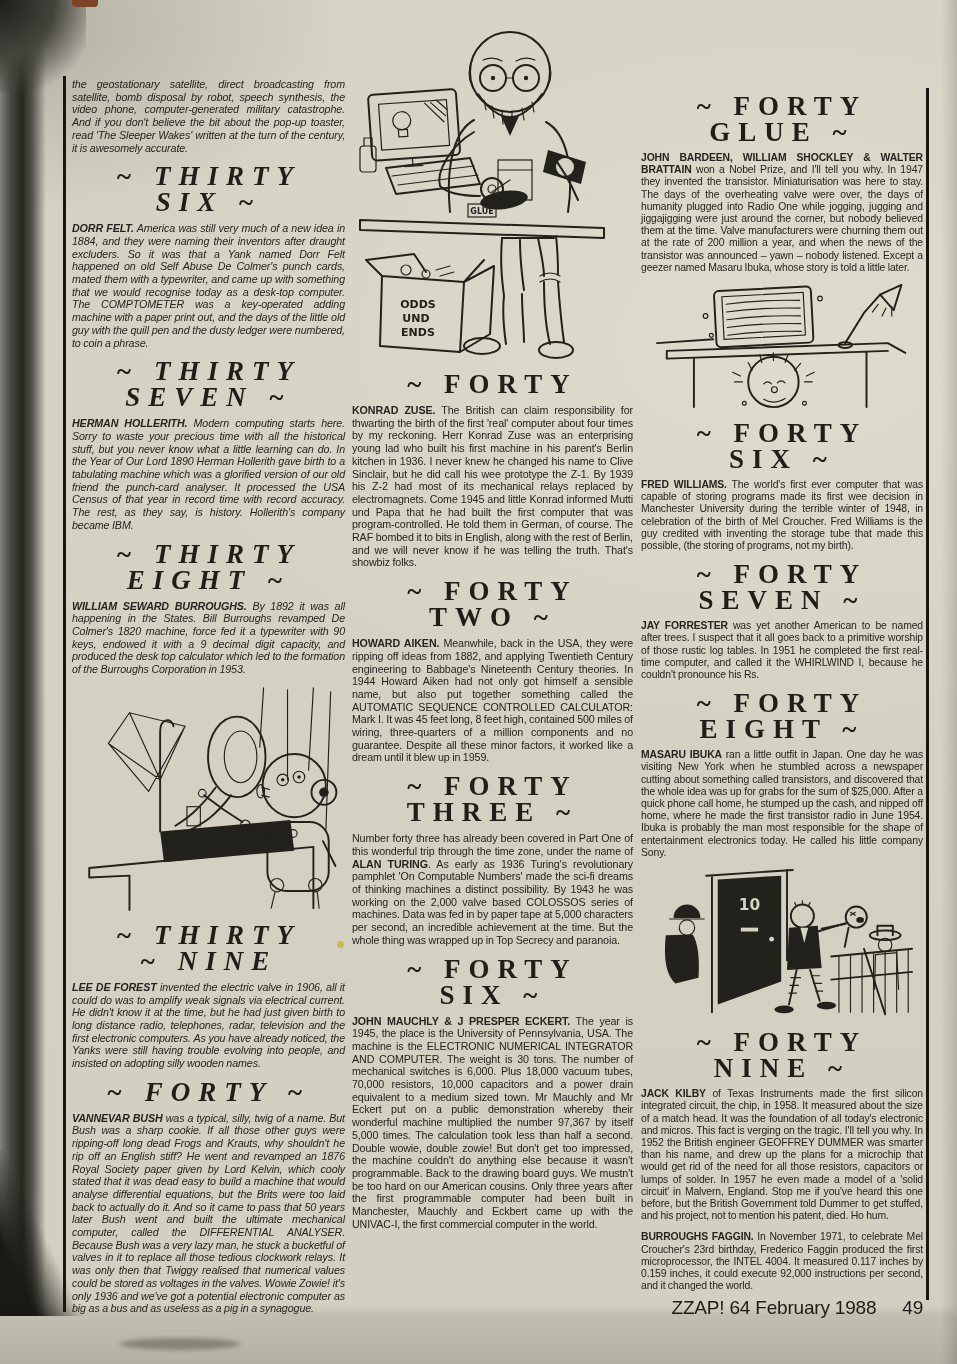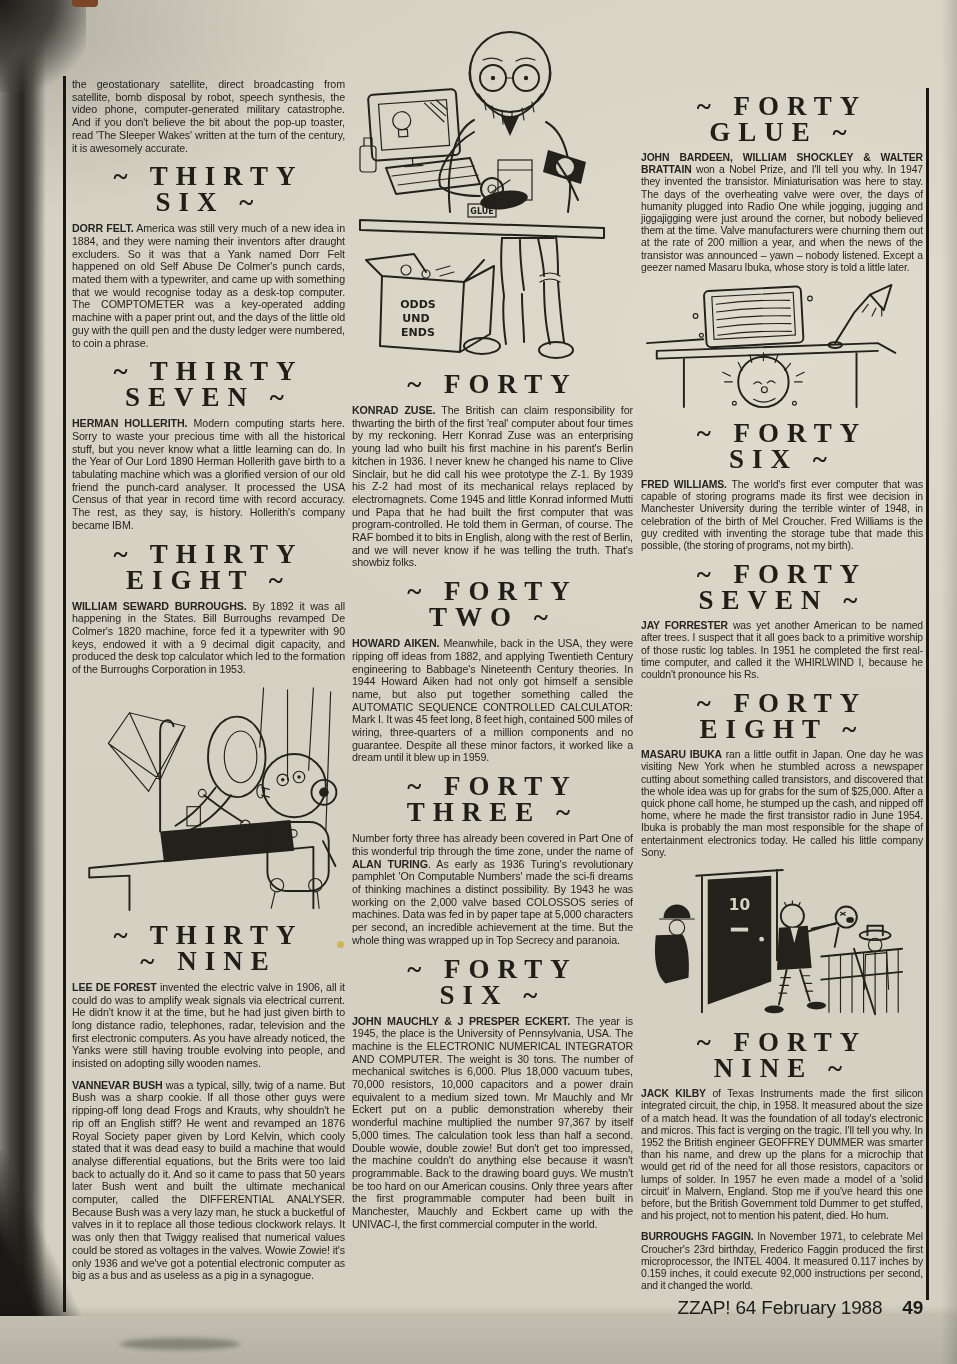--- a/index.html
+++ b/index.html
@@ -20,38 +20,38 @@
   .band-bottom{position:absolute;left:0;top:1316px;width:957px;height:48px;
     background:linear-gradient(#c2bfb1 0%,#b4b1a4 100%);box-shadow:0 -4px 8px rgba(0,0,0,.12);}
   .smudge{position:absolute;left:120px;top:1338px;width:120px;height:12px;border-radius:50%;
     background:rgba(40,38,32,.35);filter:blur(2px);}
   .shade-right{position:absolute;right:0;top:0;width:16px;height:1364px;background:linear-gradient(270deg,rgba(0,0,0,.14),rgba(0,0,0,0));}
   .speck{position:absolute;left:337px;top:941px;width:7px;height:7px;border-radius:50%;background:#c8b23a;opacity:.8;}
   .rule-left{position:absolute;left:63px;top:76px;width:3px;height:1236px;background:#181713;}
   .rule-right{position:absolute;left:926px;top:88px;width:3px;height:1212px;background:#181713;}
   
   .col{position:absolute;}
-  .c1{left:72px;top:78px;width:273px;}
+  .c1{left:72px;top:78px;width:273px;font-style:italic;}
   .c2{left:352px;top:12px;width:281px;}
   .c3{left:641px;top:84px;width:282px;}
   .para{margin:0 0 9px 0;text-align:justify;}
   .c1 .para,.c2 .para{font-size:10.7px;line-height:12.7px;letter-spacing:-.1px;word-spacing:-.3px;}
   .c3 .para{font-size:10.4px;line-height:12.2px;letter-spacing:-.12px;word-spacing:-.3px;}
   .para b{font-weight:700;}
   .heading{font-family:"Liberation Serif",serif;font-weight:700;color:#211e19;
     text-align:center;font-size:27px;line-height:26px;letter-spacing:8px;margin:9px 0 7px 0;}
   .heading .hl{display:block;}
-  .illus{display:flex;justify-content:flex-start;align-items:center;margin:2px 0 4px 0;}
+  .illus{display:flex;justify-content:flex-end;align-items:center;margin:2px 0 4px 0;}
   .sk{stroke:#23211c;stroke-width:2;fill:none;stroke-linecap:round;stroke-linejoin:round;}
   .sk1{stroke:#23211c;stroke-width:1.2;fill:none;stroke-linecap:round;}
   .skf{fill:#23211c;stroke:none;}
   .stx{font-family:"DejaVu Sans",sans-serif;font-weight:bold;fill:#23211c;}
   .footer{position:absolute;left:641px;top:1297px;width:282px;text-align:right;
     font-size:19px;letter-spacing:-.2px;color:#1d1b17;}
-  .footer .pn{margin-left:20px;font-weight:700;}
+  .footer .pn{margin-left:26px;font-weight:400;}
 </style>
 </head>
 <body>
 
 <div class="page">
 
   <div class="edge-left"></div>
   <div class="corner-tl"></div>
   <div class="corner-bl"></div>
   <div class="notch-top"></div>
@@ -111,20 +111,23 @@
         <circle class="sk1" cx="136" cy="110" r="4"></circle>
         <path class="sk" d="M262,160 L275,186"></path>
       </svg>
     </div>
 
     <h2 class="heading">
       <span class="hl">~ THIRTY</span>
       <span class="hl">~ NINE</span>
     </h2>
     <p class="para"><b>LEE DE FOREST</b><span> invented the electric valve in 1906, all it could do was to amplify weak signals via electrical current. He didn't know it at the time, but he had just given birth to long distance radio, telephones, radar, television and the first electronic computers. As you have already noticed, the Yanks were still having trouble evolving into people, and insisted on adopting silly wooden names.</span></p>
+    <h2 class="heading">
+      <span class="hl">~ FORTY ~</span>
+    </h2>
     <p class="para"><b>VANNEVAR BUSH</b><span> was a typical, silly, twig of a name. But Bush was a sharp cookie. If all those other guys were ripping-off long dead Frogs and Krauts, why shouldn't he rip off an English stiff? He went and revamped an 1876 Royal Society paper given by Lord Kelvin, which cooly stated that it was dead easy to build a machine that would analyse differential equations, but the Brits were too laid back to actually do it. And so it came to pass that 50 years later Bush went and built the ultimate mechanical computer, called the DIFFERENTIAL ANALYSER. Because Bush was a very lazy man, he stuck a bucketful of valves in it to replace all those tedious clockwork relays. It was only then that Twiggy realised that numerical values could be stored as voltages in the valves. Wowie Zowie! it's only 1936 and we've got a potential electronic computer as big as a bus and as useless as a pig in a synagogue.</span></p>
   </div>
 
   <div class="col c2">
     <div class="illus">
       <svg width="281" height="348" viewBox="0 0 281 348">
         <g transform="rotate(-4 60 110)">
           <rect class="sk" x="18" y="78" width="88" height="66" rx="5"></rect>
           <rect class="sk1" x="28" y="88" width="68" height="46"></rect>
           <circle class="sk1" cx="50" cy="106" r="9"></circle>

